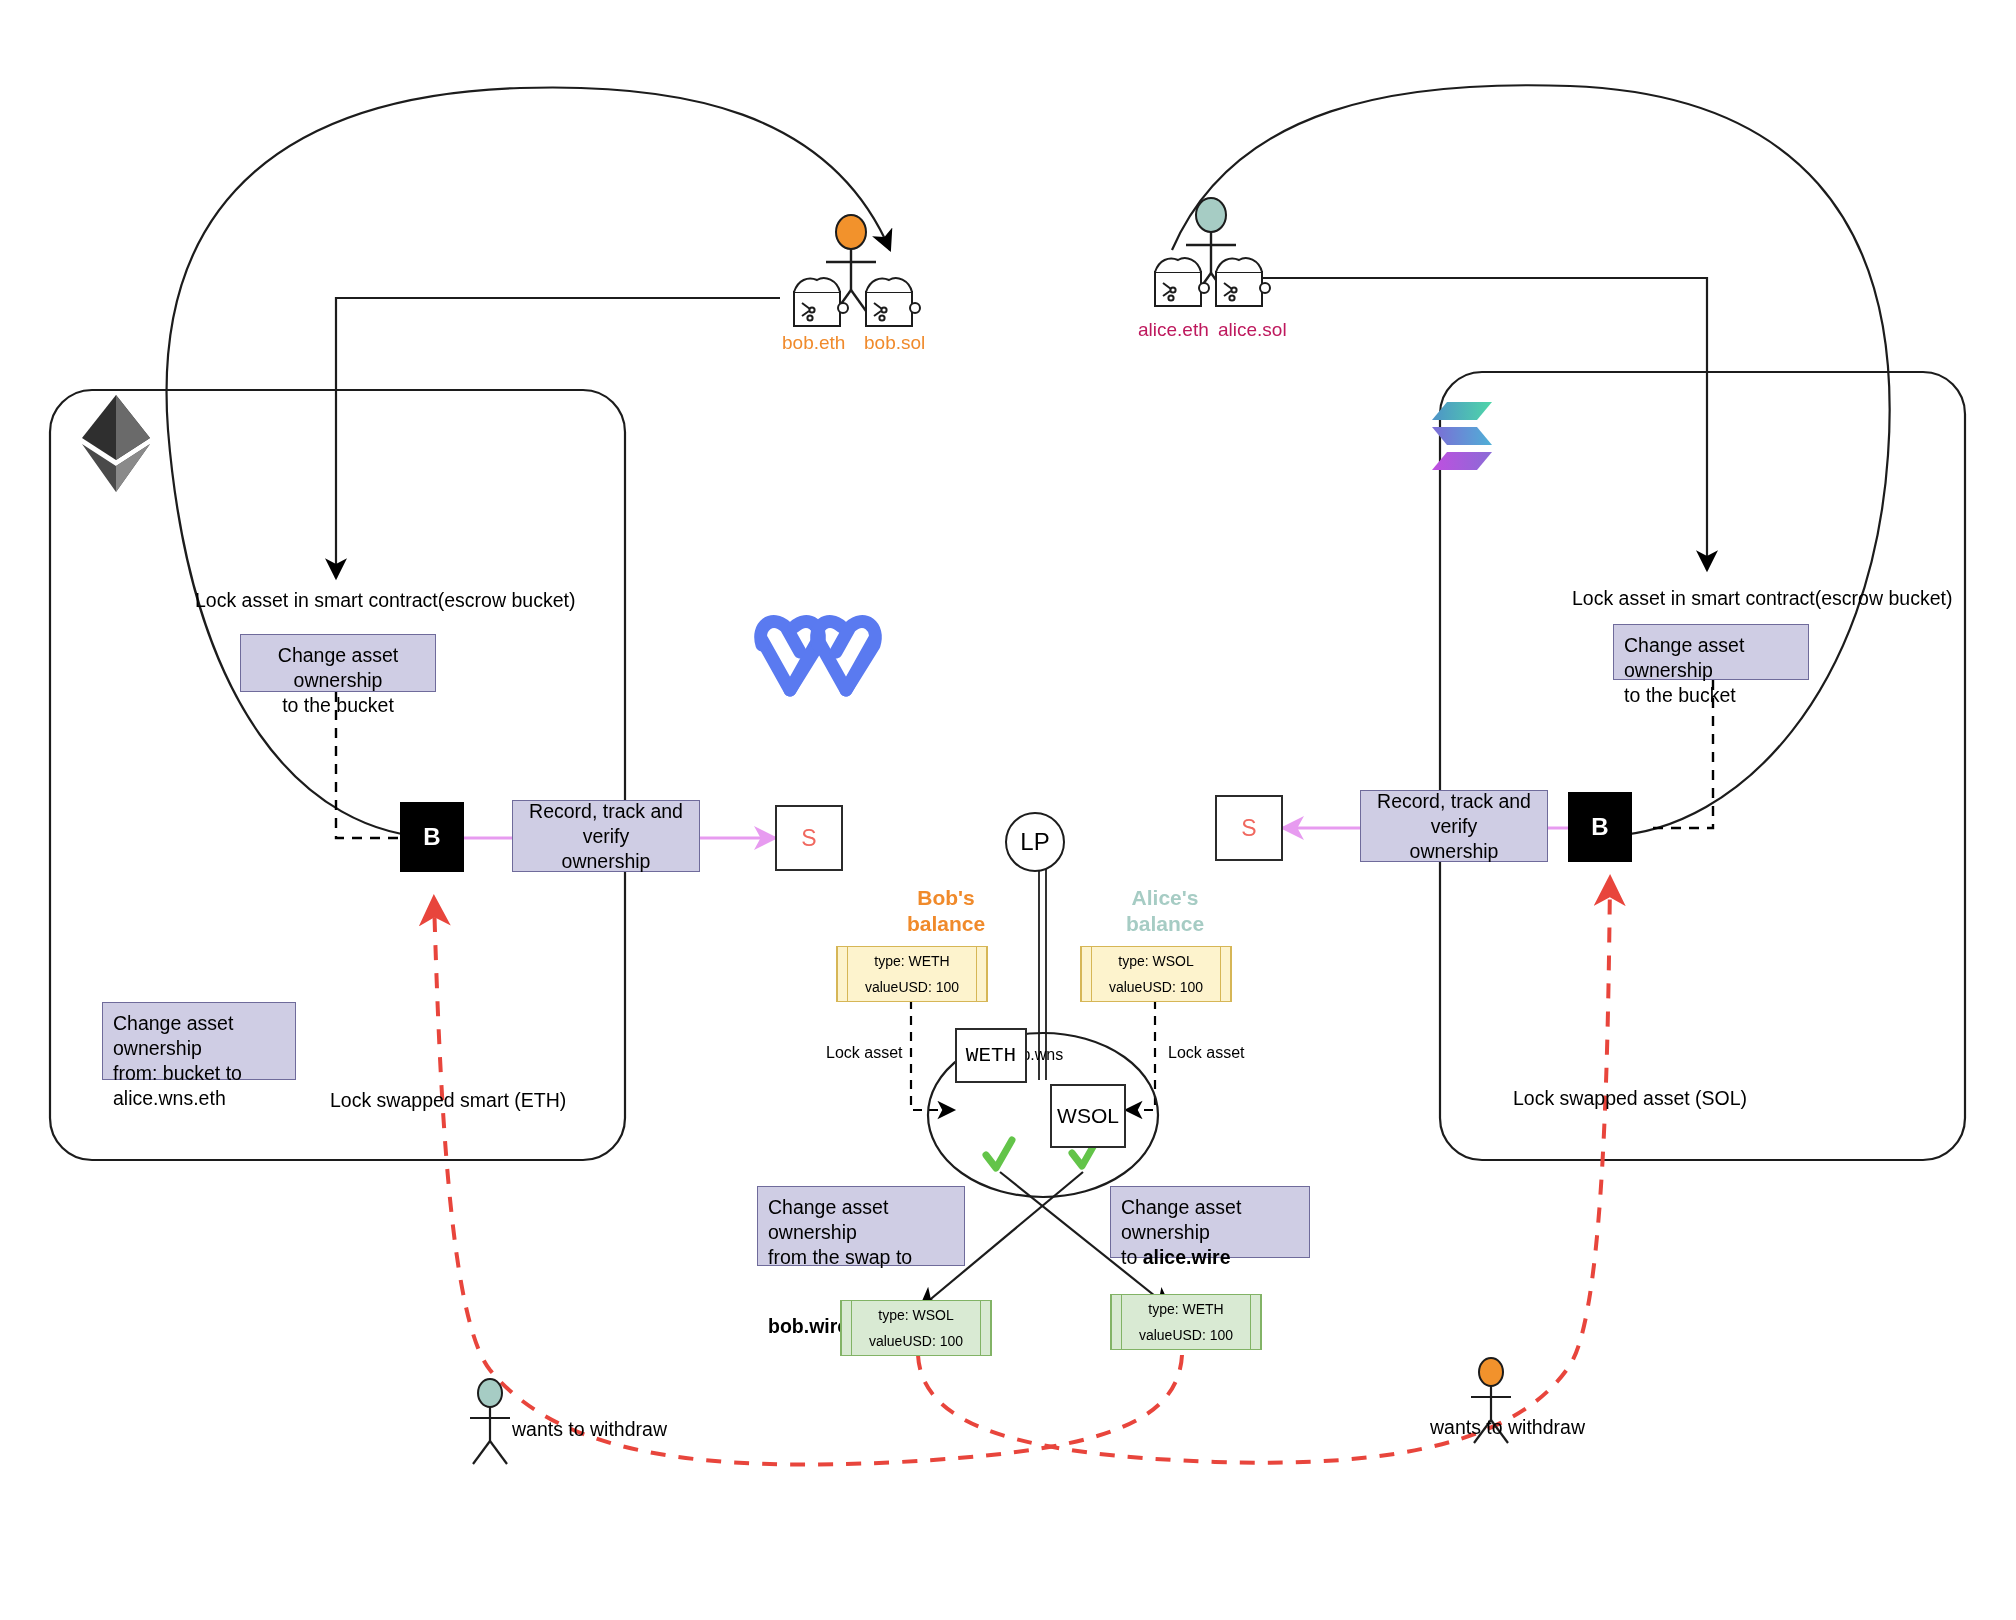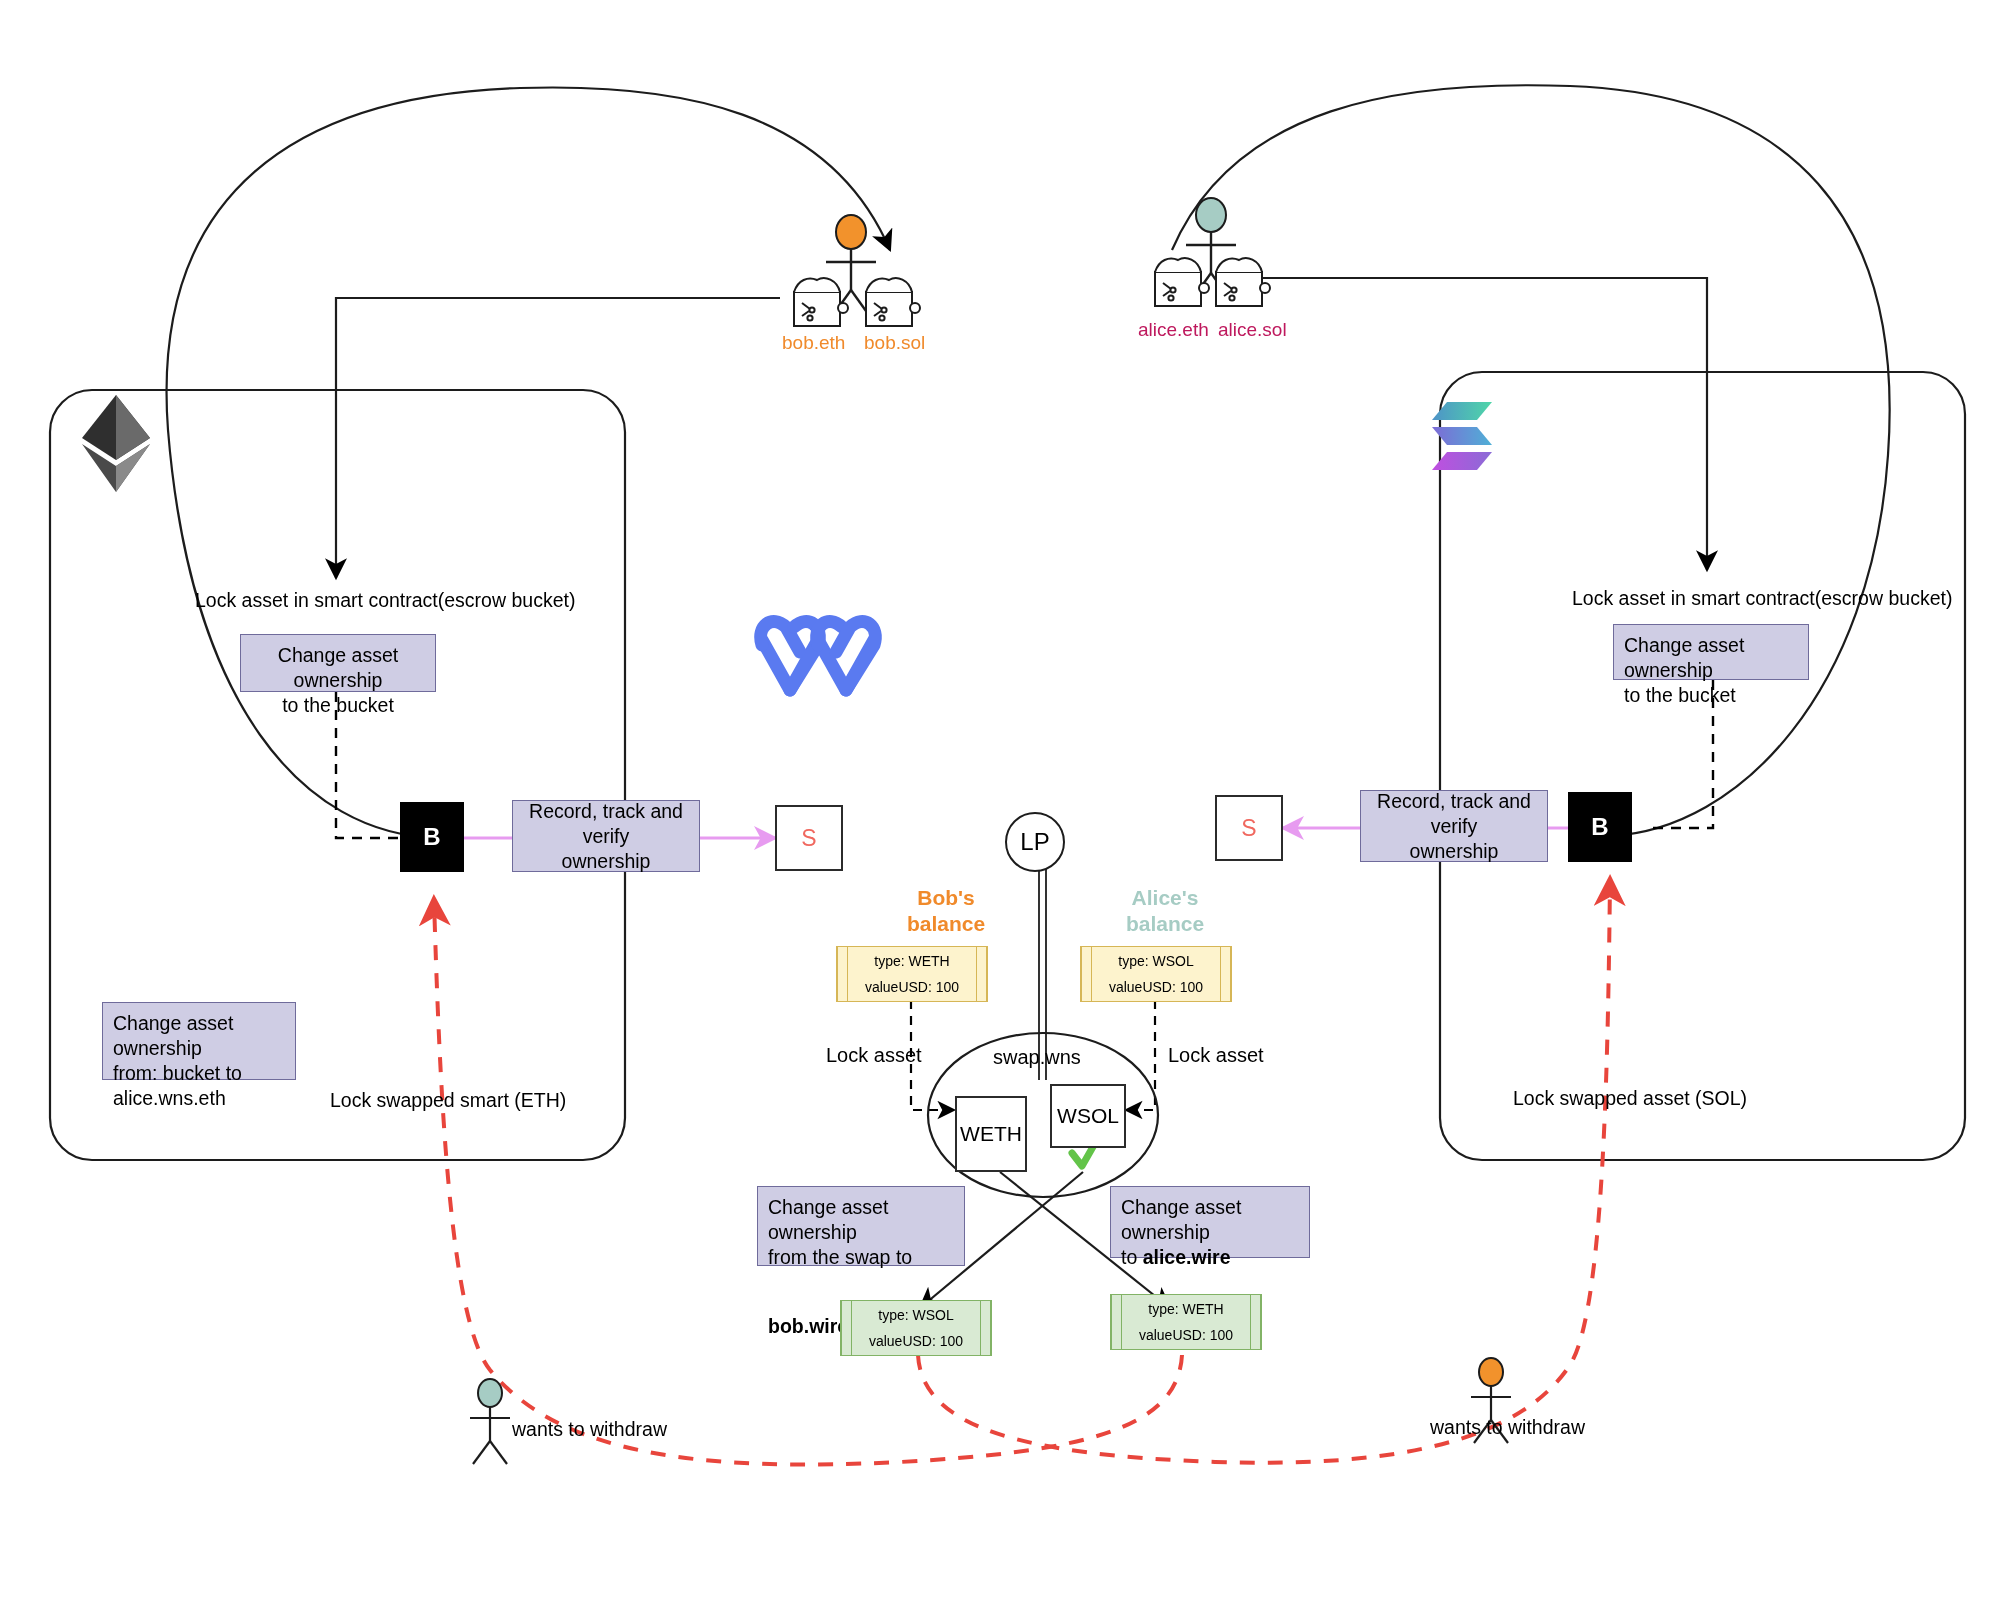--- a/index.html
+++ b/index.html
@@ -44,21 +44,21 @@
 
   .owner-name{position:absolute;font-size:19px;white-space:nowrap;}
   .owner-name.bob{color:#f08a2b;}
   .owner-name.alice{color:#be185d;}
 
   .bal-title{position:absolute;font-weight:bold;font-size:21px;line-height:26px;
              text-align:center;white-space:nowrap;}
   .bal-title.bob{color:#f08a2b;margin-left:28px;}
   .bal-title.alice{color:#a6ccc4;}
 
-  .swaplabel{position:absolute;font-size:20px;white-space:nowrap;}
+  .swaplabel{position:absolute;font-size:16px;white-space:nowrap;}
 </style>
 </head>
 <body>
 
 <div id="stage">
 
   <svg id="wires" viewBox="0 0 2016 1620">
     <defs>
       <marker id="arrHead" markerWidth="12" markerHeight="12" refX="9" refY="5" orient="auto" markerUnits="strokeWidth">
         <path d="M0,0 L10,5 L0,10 L2.6,5 z" fill="#000"></path>
@@ -303,21 +303,21 @@
       <span>valueUSD: 100</span>
     </div>
     <div class="bar"></div>
   </div>
 
   <div class="swaplabel" style="left:826px;top:1044px;">Lock asset</div>
   <div class="swaplabel" style="left:1168px;top:1044px;">Lock asset</div>
 
   <div class="swaplabel" style="left:993px;top:1046px;">swap.wns</div>
 
-  <div class="node swapbox" style="left:955px;top:1096px;width:72px;height:76px;">WETH</div>
+  <div class="node swapbox" style="left:955px;top:1028px;width:72px;height:55px;font-family:Liberation Mono, monospace;">WETH</div>
   <div class="node swapbox" style="left:1050px;top:1084px;width:76px;height:64px;">WSOL</div>
 
   <div class="node purple" style="left:757px;top:1186px;width:208px;height:80px;">
     <div>Change asset ownership</div>
     <div>from the swap to</div>
     <div style="font-weight:bold;margin-top:44px;">bob.wire</div>
   </div>
 
   <div class="node purple" style="left:1110px;top:1186px;width:200px;height:72px;">
     <div>Change asset ownership</div>

